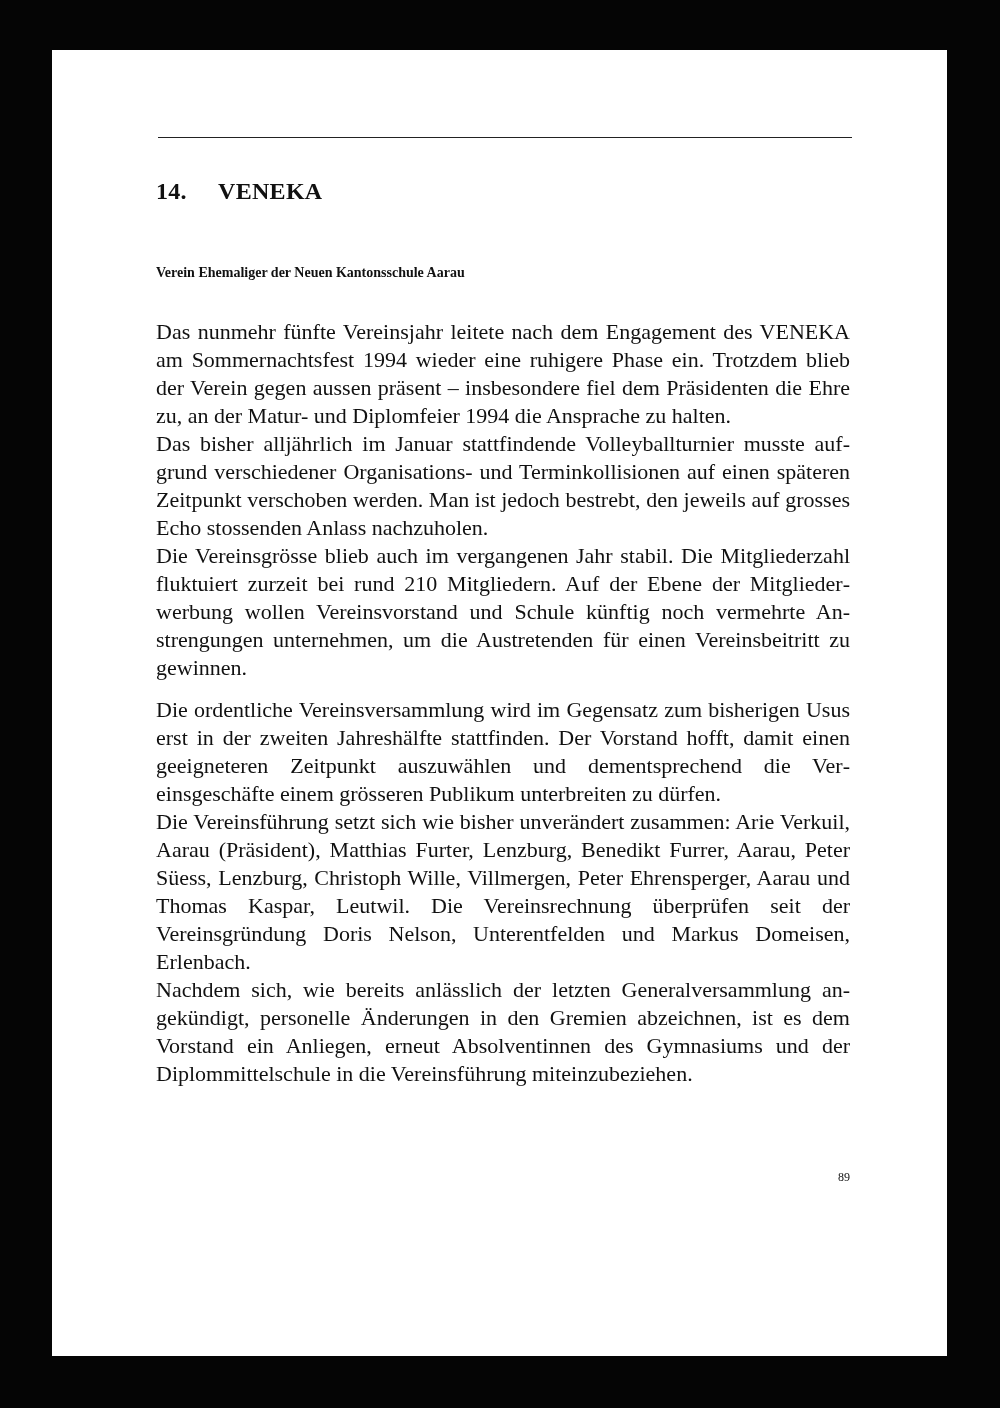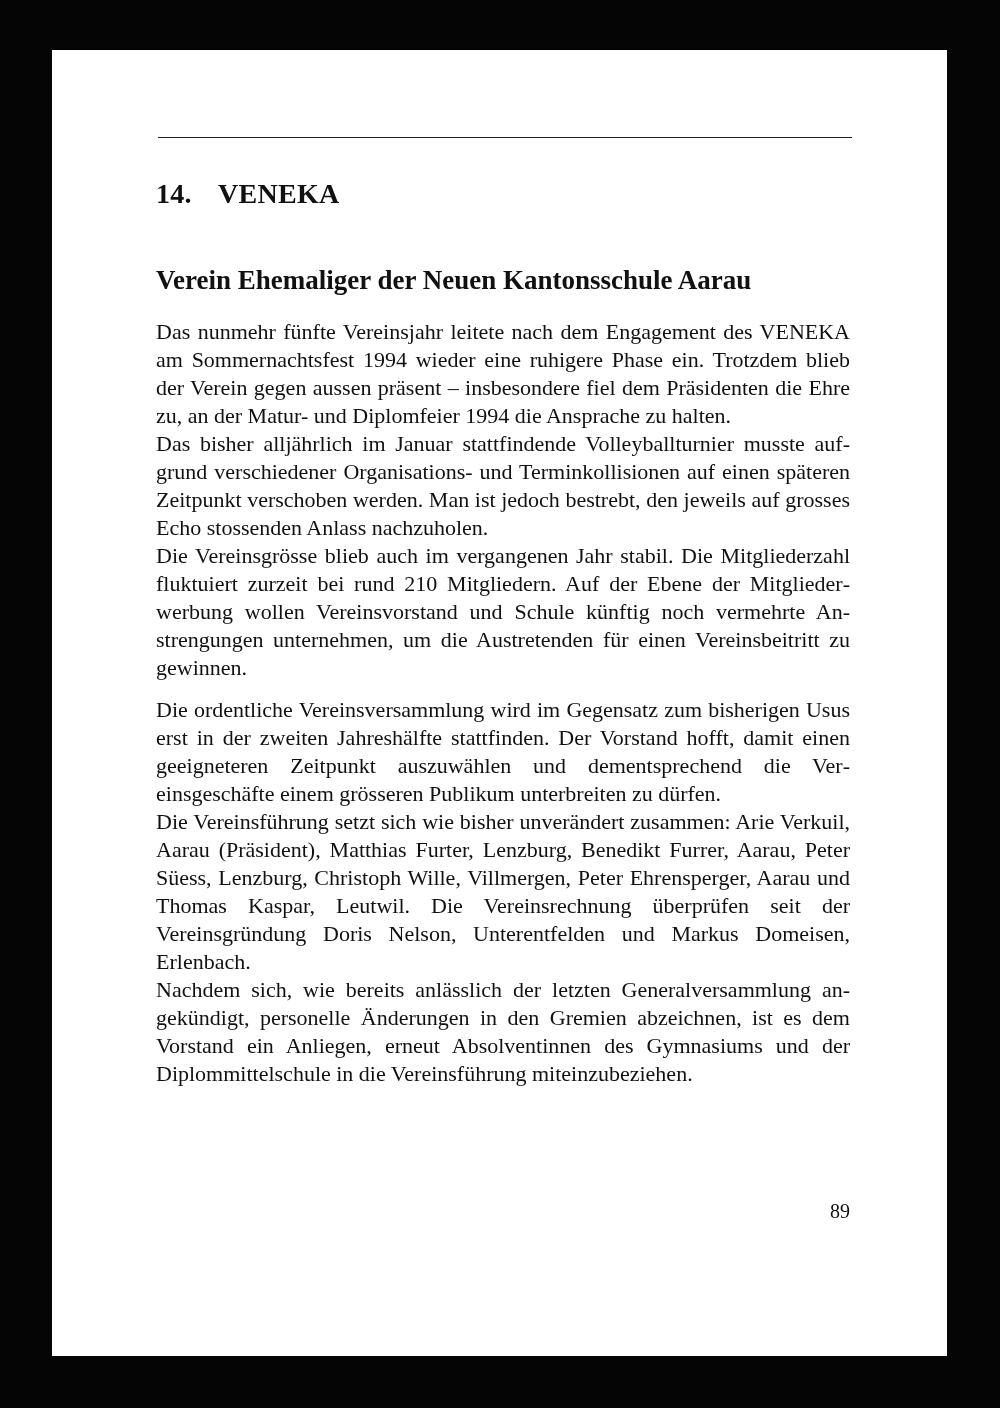--- a/index.html
+++ b/index.html
@@ -32,32 +32,32 @@
       top: 87px;
       width: 694px;
       height: 0;
       border-top: 1.6px solid #222;
     }
     .chapter-title {
       position: absolute;
       left: 0;
       top: 128px;
       margin: 0;
-      font-size: 28px;
+      font-size: 24px;
       font-weight: bold;
       letter-spacing: 0.3px;
       white-space: nowrap;
     }
     .chapter-title .num { display: inline-block; width: 62px; }
     .subtitle {
       position: absolute;
       left: 0;
       top: 215px;
       margin: 0;
-      font-size: 27px;
+      font-size: 14px;
       font-weight: bold;
       white-space: nowrap;
     }
     .body {
       position: absolute;
       left: 0;
       top: 268px;
       width: 694px;
       font-size: 22px;
       line-height: 28px;
@@ -67,22 +67,22 @@
       text-align: justify;
       hyphens: manual;
     }
     .body p.gap { margin-top: 14px; }
     .signature {
       text-align: right !important;
     }
     .page-number {
       position: absolute;
       right: 0;
-      top: 1150px;
-      font-size: 20px;
+      top: 1120px;
+      font-size: 12px;
     }
   </style>
 </head>
 <body>
 
 <div class="page">
   <div class="content">
     <div class="top-rule"></div>
 
     <h1 class="chapter-title">

